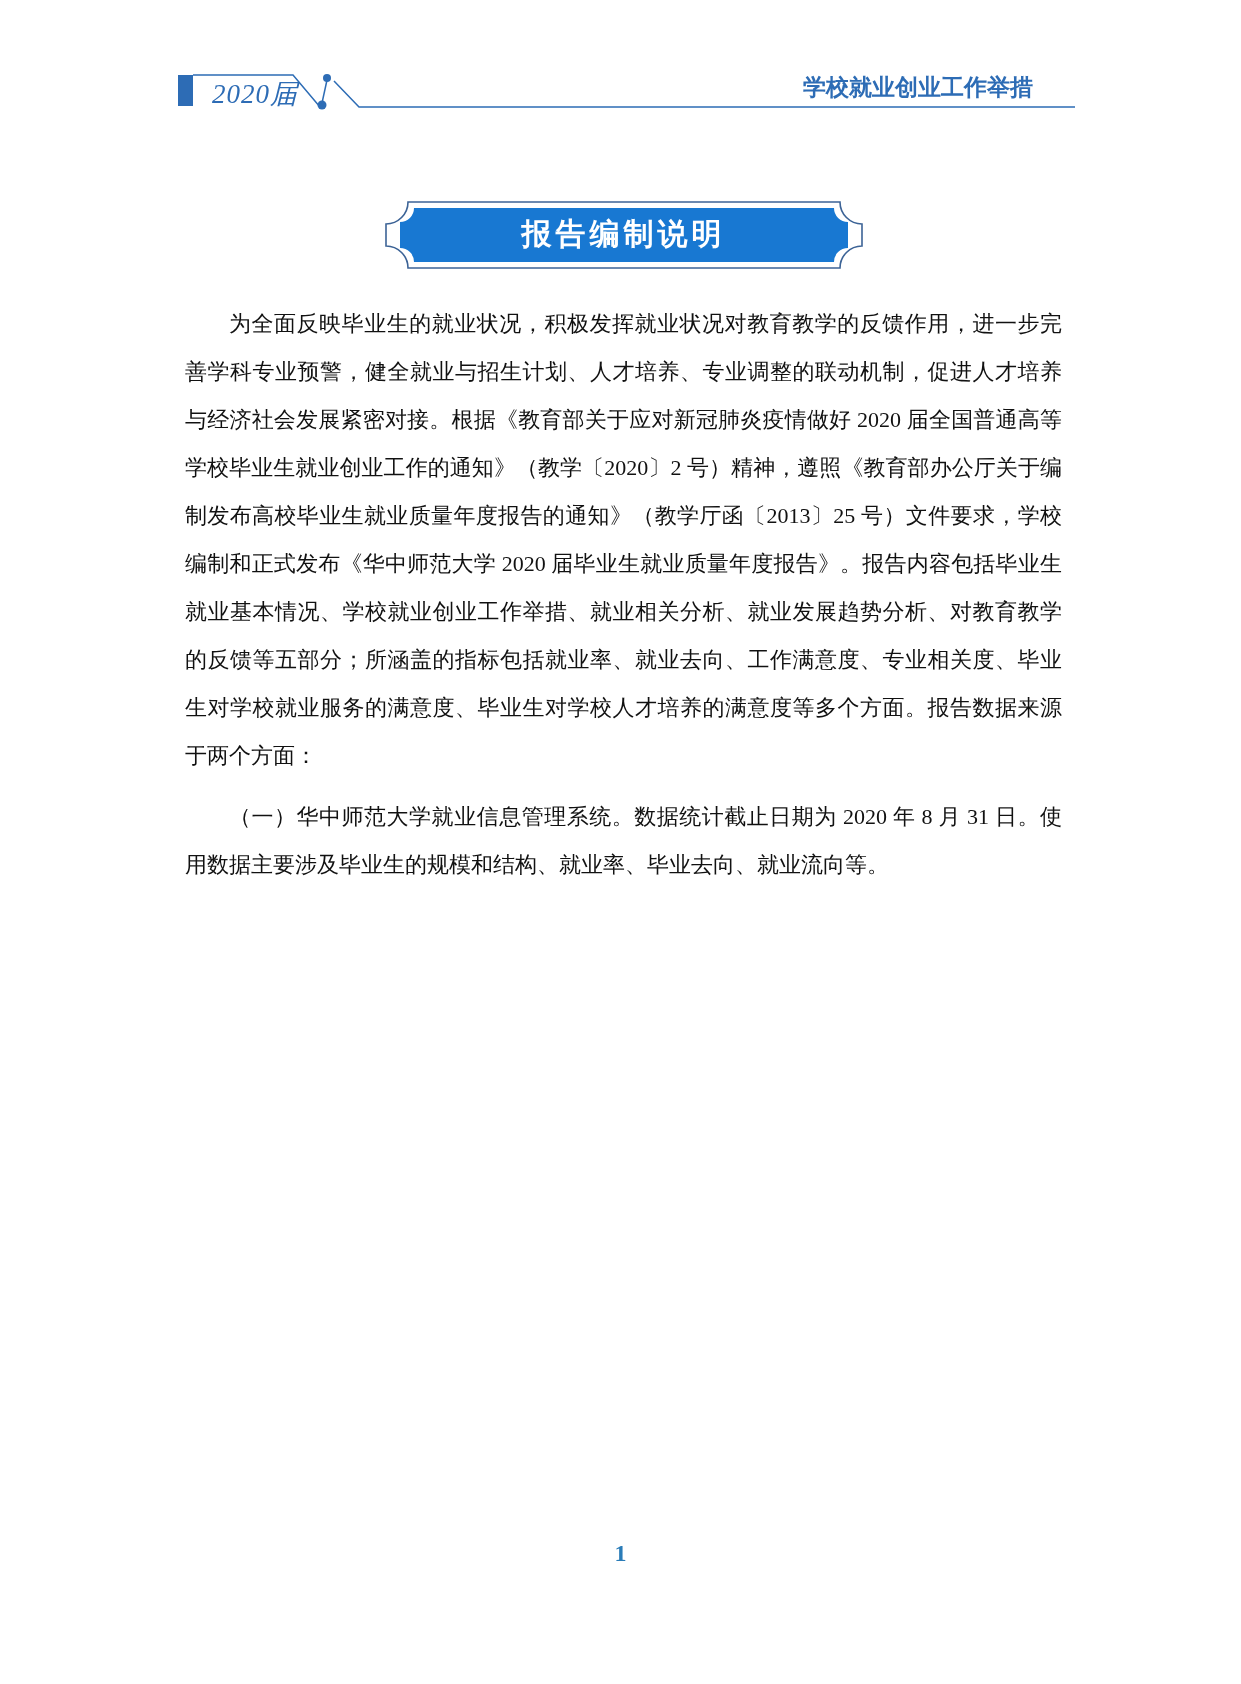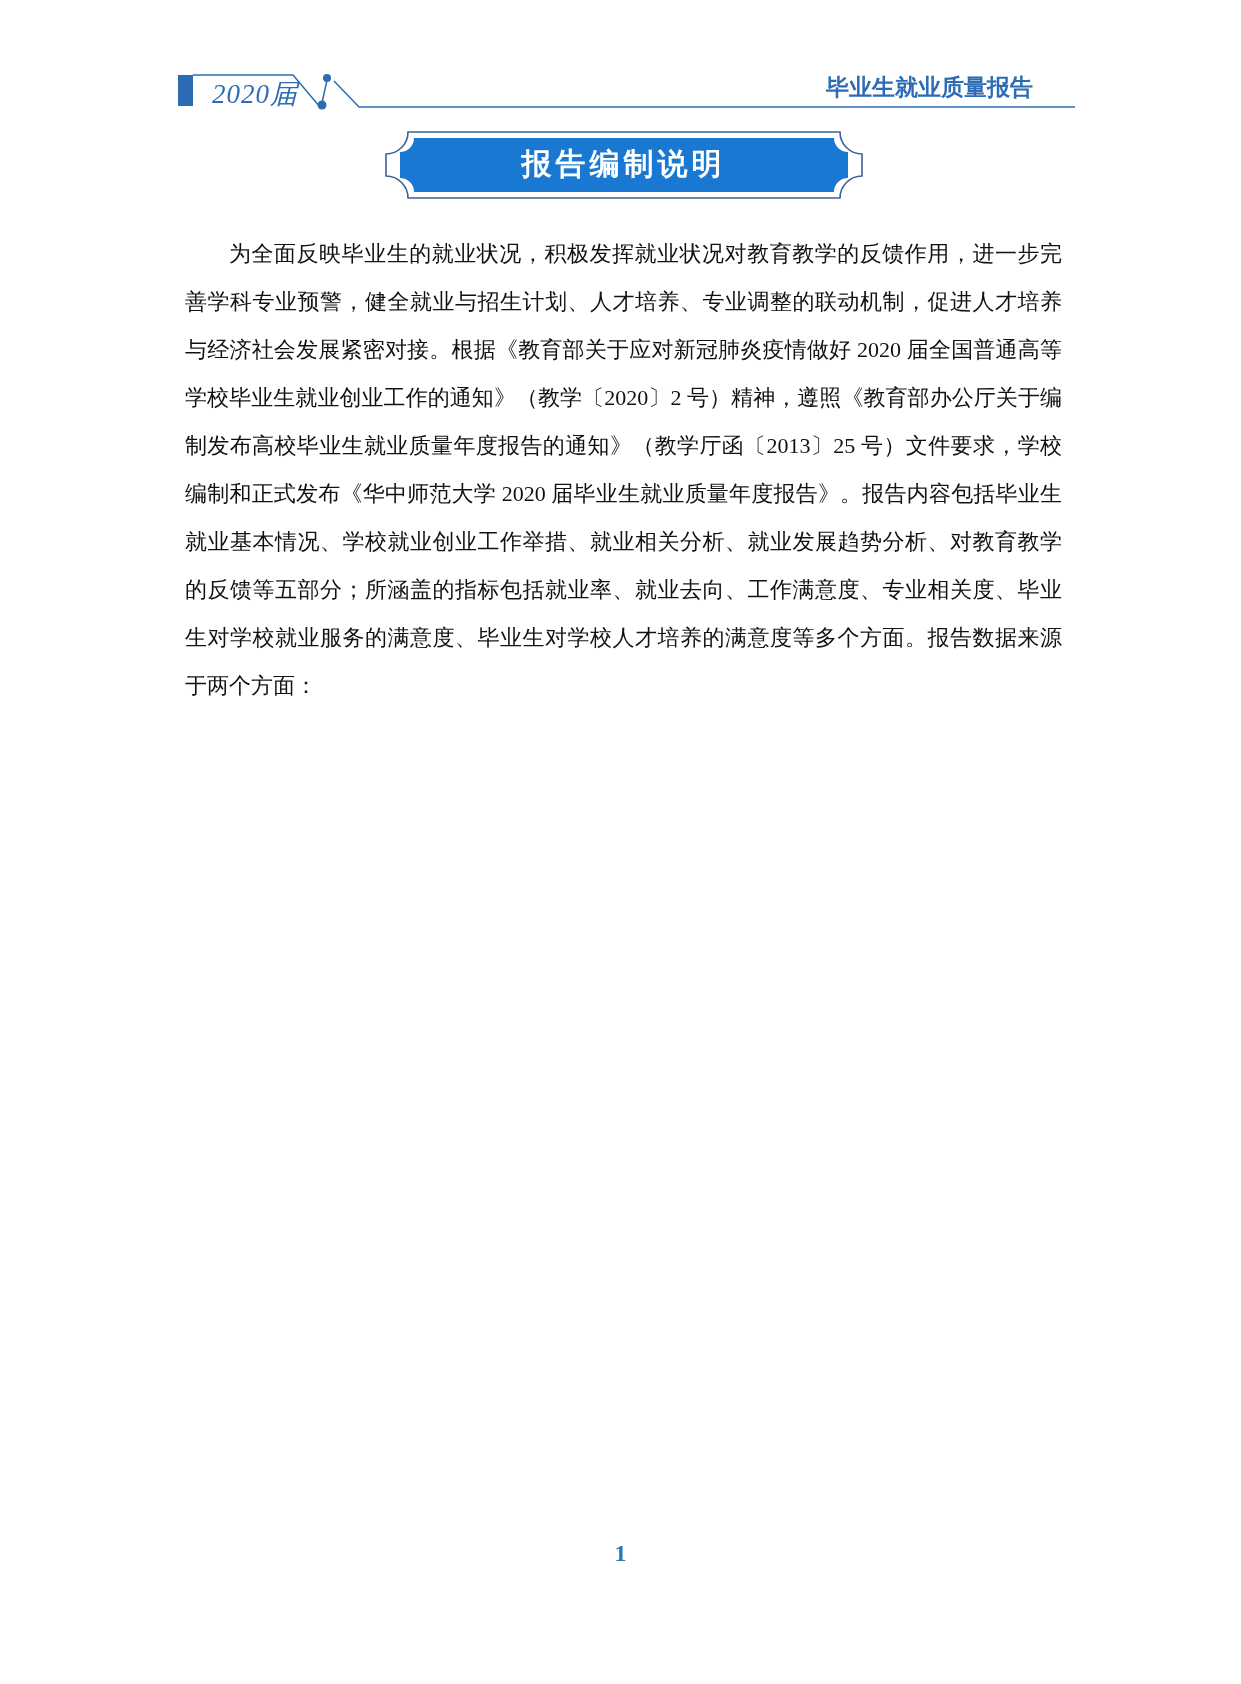--- a/index.html
+++ b/index.html
@@ -14,20 +14,21 @@
   .content-col {
     position: relative;
     margin: 0 166px 0 172px; 
     width: 903px;
   }
 
   
   .header {
     position: relative;
     height: 50px;
+    padding-top: 70px;
   }
   .header-accent-bar {
     position: absolute;
     left: 6px; top: 75px;
     width: 15px; height: 31px;
     background: #2d6cb5;
   }
   .header-year {
     position: absolute;
     left: 40px; top: 76px;
@@ -115,34 +116,35 @@
       <span class="header-year">2020届</span>
 
       <svg class="header-ornament" viewBox="0 0 903 50" xmlns="http://www.w3.org/2000/svg">
         <path d="M 21,5 H 121 L 148,37" fill="none" stroke="#2d6cb5" stroke-width="1.5"></path>
         <path d="M 155,10 L 150,33" fill="none" stroke="#2d6cb5" stroke-width="1.5"></path>
         <circle cx="155" cy="8" r="4" fill="#2d6cb5"></circle>
         <circle cx="150" cy="35" r="4.5" fill="#2d6cb5"></circle>
         <path d="M 162,11 L 187,37 H 903" fill="none" stroke="#2d6cb5" stroke-width="1.5"></path>
       </svg>
 
-      <span class="header-title">毕业生就业质量报告</span>
+      <span class="header-title">学校就业创业工作举措</span>
     </div>
 
     <div class="banner">
       <svg width="480" height="70" viewBox="0 0 480 70" xmlns="http://www.w3.org/2000/svg">
 
         <path d="M 24,2 H 456 A 22,22 0 0 0 478,24 V 46 A 22,22 0 0 0 456,68 H 24 A 22,22 0 0 0 2,46 V 24 A 22,22 0 0 0 24,2 Z" fill="none" stroke="#3c6396" stroke-width="1.6"></path>
 
         <path d="M 30,8 H 450 A 14,14 0 0 0 464,22 V 48 A 14,14 0 0 0 450,62 H 30 A 14,14 0 0 0 16,48 V 22 A 14,14 0 0 0 30,8 Z" fill="#1878d2" stroke="none"></path>
       </svg>
       <div class="banner-title">报告编制说明</div>
     </div>
 
     <div class="body-text">
       <p>为全面反映毕业生的就业状况，积极发挥就业状况对教育教学的反馈作用，进一步完善学科专业预警，健全就业与招生计划、人才培养、专业调整的联动机制，促进人才培养与经济社会发展紧密对接。根据《教育部关于应对新冠肺炎疫情做好 2020 届全国普通高等学校毕业生就业创业工作的通知》（教学〔2020〕2 号）精神，遵照《教育部办公厅关于编制发布高校毕业生就业质量年度报告的通知》（教学厅函〔2013〕25 号）文件要求，学校编制和正式发布《华中师范大学 2020 届毕业生就业质量年度报告》。报告内容包括毕业生就业基本情况、学校就业创业工作举措、就业相关分析、就业发展趋势分析、对教育教学的反馈等五部分；所涵盖的指标包括就业率、就业去向、工作满意度、专业相关度、毕业生对学校就业服务的满意度、毕业生对学校人才培养的满意度等多个方面。报告数据来源于两个方面：</p>
+      <p>（一）华中师范大学就业信息管理系统。数据统计截止日期为 2020 年 8 月 31 日。使用数据主要涉及毕业生的规模和结构、就业率、毕业去向、就业流向等。</p>
     </div>
 
   </div>
 
   <div class="page-number">1</div>
 
 </div>
 
 </body></html>

